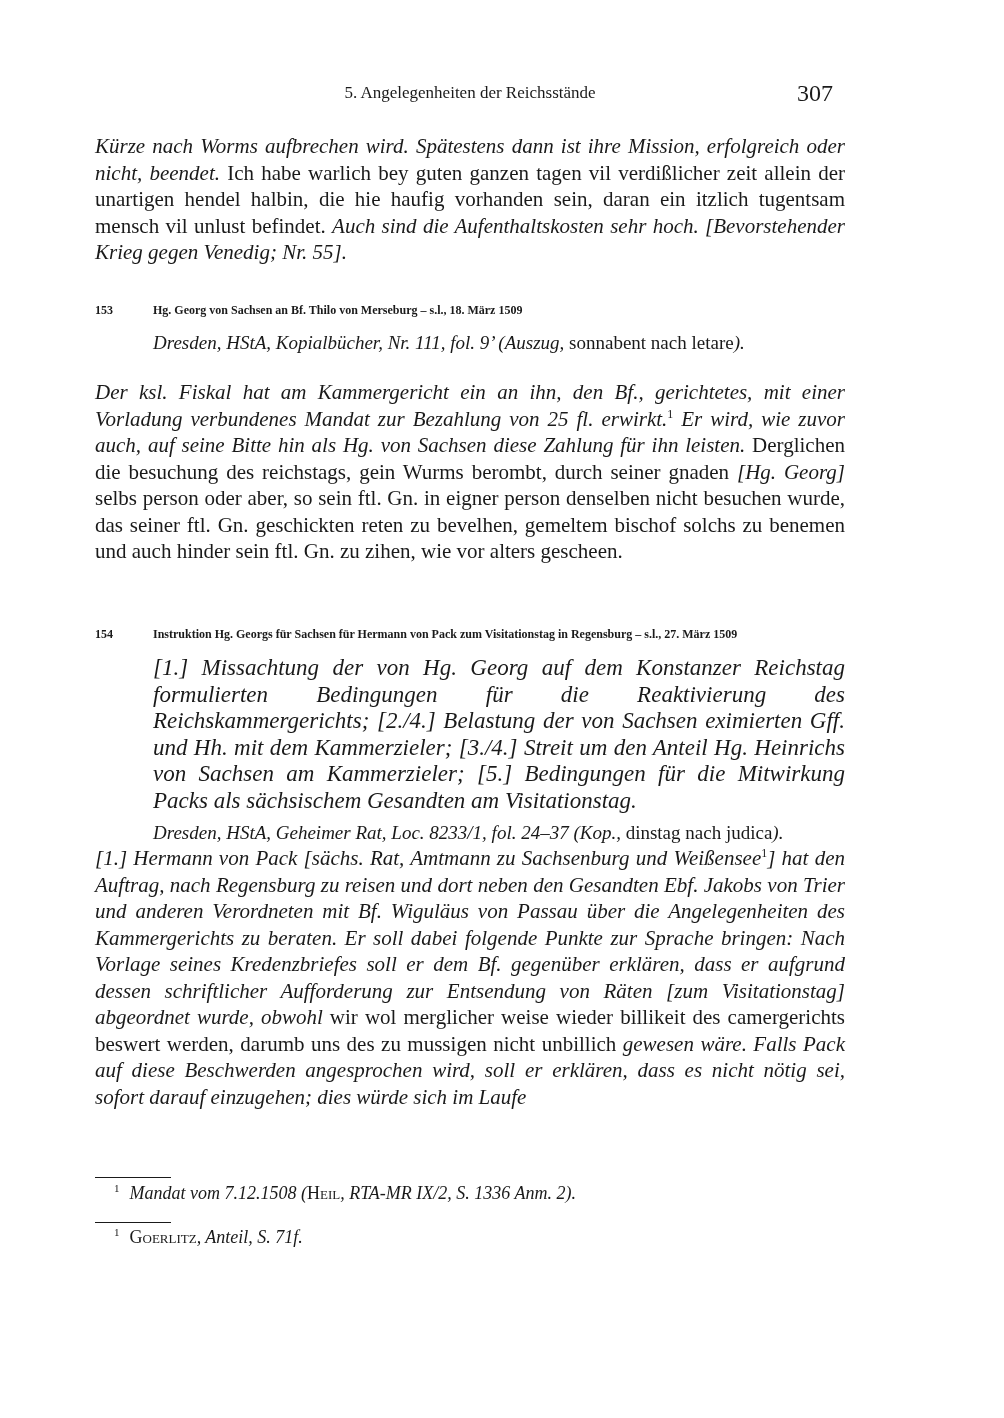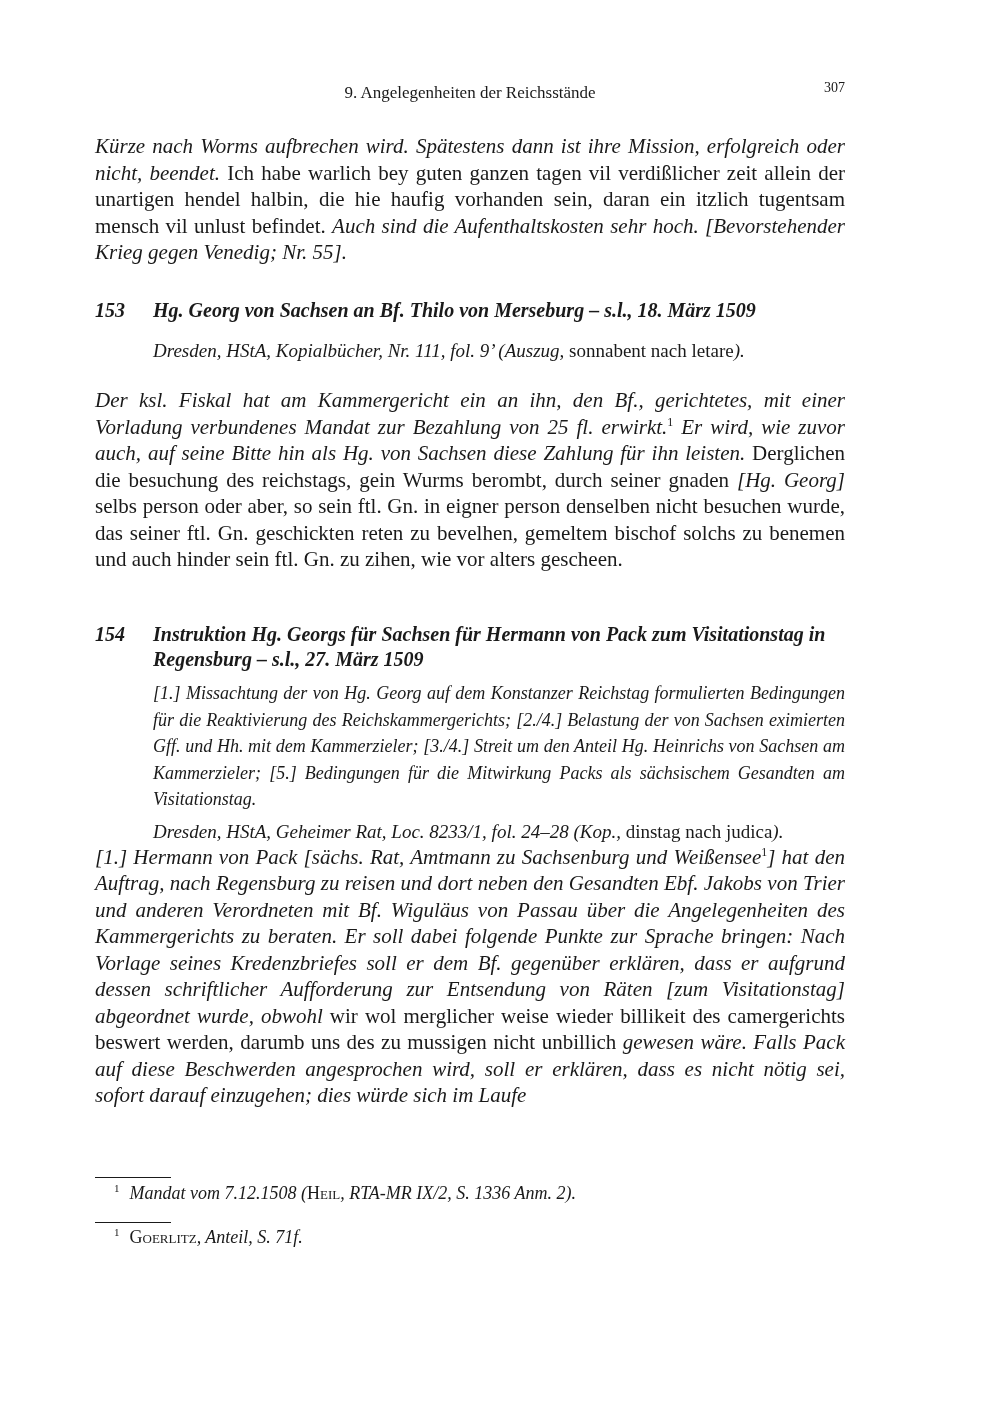--- a/index.html
+++ b/index.html
@@ -1,73 +1,73 @@
 <!DOCTYPE html>
 <html><head>
 <meta charset="utf-8">
 <style>
   html, body { margin: 0; padding: 0; background: #ffffff; }
   body { width: 1004px; height: 1418px; position: relative; overflow: hidden;
          font-family: "Liberation Serif", "DejaVu Serif", serif; color: #1a1a1a; }
   .page { position: absolute; left: 95px; top: 0; width: 750px; }
   .running-head { position: absolute; top: 80px; left: 0; width: 750px; height: 26px; }
   .rh-title { position: absolute; left: 0; right: 0; text-align: center; font-size: 17px; top: 3px; }
-  .rh-page { position: absolute; right: 0; top: 0; font-size: 14px; }
+  .rh-page { position: absolute; right: 12px; top: 0; font-size: 24px; }
   .para { font-size: 21px; line-height: 26.5px; text-align: justify; margin: 0; }
   i, .it { font-style: italic; }
   .sc { font-variant: small-caps; }
   sup { font-size: 12px; line-height: 0; vertical-align: 8px; }
   .block { position: absolute; left: 0; width: 750px; }
-  .doc-head { display: flex; font-weight: bold; font-size: 20px; line-height: 25px; font-style: italic; }
+  .doc-head { display: flex; font-weight: bold; font-size: 12px; line-height: 25px; }
   .doc-num { width: 58px; flex: none; }
   .doc-title { flex: 1; }
   .indent { margin-left: 58px; }
   .src { font-size: 19px; line-height: 25px; text-align: justify; }
-  .regest { font-size: 18px; line-height: 26.5px; text-align: justify; font-style: italic; }
+  .regest { font-size: 23px; line-height: 26.5px; text-align: justify; font-style: italic; }
   .fn-rule { position: absolute; left: 0; width: 76px; height: 1px; background: #1a1a1a; }
   .fn { position: absolute; left: 19px; font-size: 18px; }
   .fn sup { font-size: 11px; vertical-align: 7px; margin-right: 10px; }
 </style>
 </head>
 <body>
 
 <div class="page">
 
   <div class="running-head">
-    <div class="rh-title">9. Angelegenheiten der Reichsstände</div>
+    <div class="rh-title">5. Angelegenheiten der Reichsstände</div>
     <div class="rh-page">307</div>
   </div>
 
   <div class="block" style="top:133px;">
     <p class="para">
       <i>Kürze nach Worms aufbrechen wird. Spätestens dann ist ihre Mission, erfolgreich oder nicht, beendet.</i><span> Ich habe warlich bey guten ganzen tagen vil verdißlicher zeit allein der unartigen hendel halbin, die hie haufig vorhanden sein, daran ein itzlich tugentsam mensch vil unlust befindet. </span><i>Auch sind die Aufenthaltskosten sehr hoch. [Bevorstehender Krieg gegen Venedig; Nr. 55].</i>
     </p>
   </div>
 
   <div class="block" style="top:298px;">
     <div class="doc-head">
       <span class="doc-num">153</span>
       <span class="doc-title">Hg. Georg von Sachsen an Bf. Thilo von Merseburg – s.l., 18. März 1509</span>
     </div>
-    <div class="src indent" style="margin-top:15px;">
+    <div class="src indent" style="margin-top:7px;">
       <i>Dresden, HStA, Kopialbücher, Nr. 111, fol. 9’ (Auszug,</i><span> sonnabent nach letare</span><i>).</i>
     </div>
     <p class="para" style="margin-top:24px;">
       <i>Der ksl. Fiskal hat am Kammergericht ein an ihn, den Bf., gerichtetes, mit einer Vorladung verbundenes Mandat zur Bezahlung von 25 fl. erwirkt.</i><sup>1</sup><i> Er wird, wie zuvor auch, auf seine Bitte hin als Hg. von Sachsen diese Zahlung für ihn leisten.</i><span> Derglichen die besuchung des reichstags, gein Wurms berombt, durch seiner gnaden </span><i>[Hg. Georg]</i><span> selbs person oder aber, so sein ftl. Gn. in eigner person denselben nicht besuchen wurde, das seiner ftl. Gn. geschickten reten zu bevelhen, gemeltem bischof solchs zu benemen und auch hinder sein ftl. Gn. zu zihen, wie vor alters gescheen.</span>
     </p>
   </div>
 
   <div class="block" style="top:622px;">
     <div class="doc-head">
       <span class="doc-num">154</span>
       <span class="doc-title">Instruktion Hg. Georgs für Sachsen für Hermann von Pack zum Visitationstag in Regensburg – s.l., 27. März 1509</span>
     </div>
     <div class="regest indent" style="margin-top:8px;">[1.] Missachtung der von Hg. Georg auf dem Konstanzer Reichstag formulierten Bedingungen für die Reaktivierung des Reichskammergerichts; [2./4.] Belastung der von Sachsen eximierten Gff. und Hh. mit dem Kammerzieler; [3./4.] Streit um den Anteil Hg. Heinrichs von Sachsen am Kammerzieler; [5.] Bedingungen für die Mitwirkung Packs als sächsischem Gesandten am Visitationstag.</div>
     <div class="src indent" style="margin-top:6px;">
-      <i>Dresden, HStA, Geheimer Rat, Loc. 8233/1, fol. 24–28 (Kop.,</i><span> dinstag nach judica</span><i>).</i>
+      <i>Dresden, HStA, Geheimer Rat, Loc. 8233/1, fol. 24–37 (Kop.,</i><span> dinstag nach judica</span><i>).</i>
     </div>
     <p class="para" style="">
       <i>[1.] Hermann von Pack [sächs. Rat, Amtmann zu Sachsenburg und Weißensee</i><sup>1</sup><i>] hat den Auftrag, nach Regensburg zu reisen und dort neben den Gesandten Ebf. Jakobs von Trier und anderen Verordneten mit Bf. Wiguläus von Passau über die Angelegenheiten des Kammergerichts zu beraten. Er soll dabei folgende Punkte zur Sprache bringen: Nach Vorlage seines Kredenzbriefes soll er dem Bf. gegenüber erklären, dass er aufgrund dessen schriftlicher Aufforderung zur Entsendung von Räten [zum Visitationstag] abgeordnet wurde, obwohl</i><span> wir wol merglicher weise wieder billikeit des camergerichts beswert werden, darumb uns des zu mussigen nicht unbillich</span><i> gewesen wäre. Falls Pack auf diese Beschwerden angesprochen wird, soll er erklären, dass es nicht nötig sei, sofort darauf einzugehen; dies würde sich im Laufe</i>
     </p>
   </div>
 
   <div class="fn-rule" style="top:1177px;"></div>
   <div class="fn" style="top:1183px;">
     <sup>1</sup><i>Mandat vom 7.12.1508 (</i><span class="sc">Heil</span><i>, RTA-MR IX/2, S. 1336 Anm. 2).</i>
   </div>

